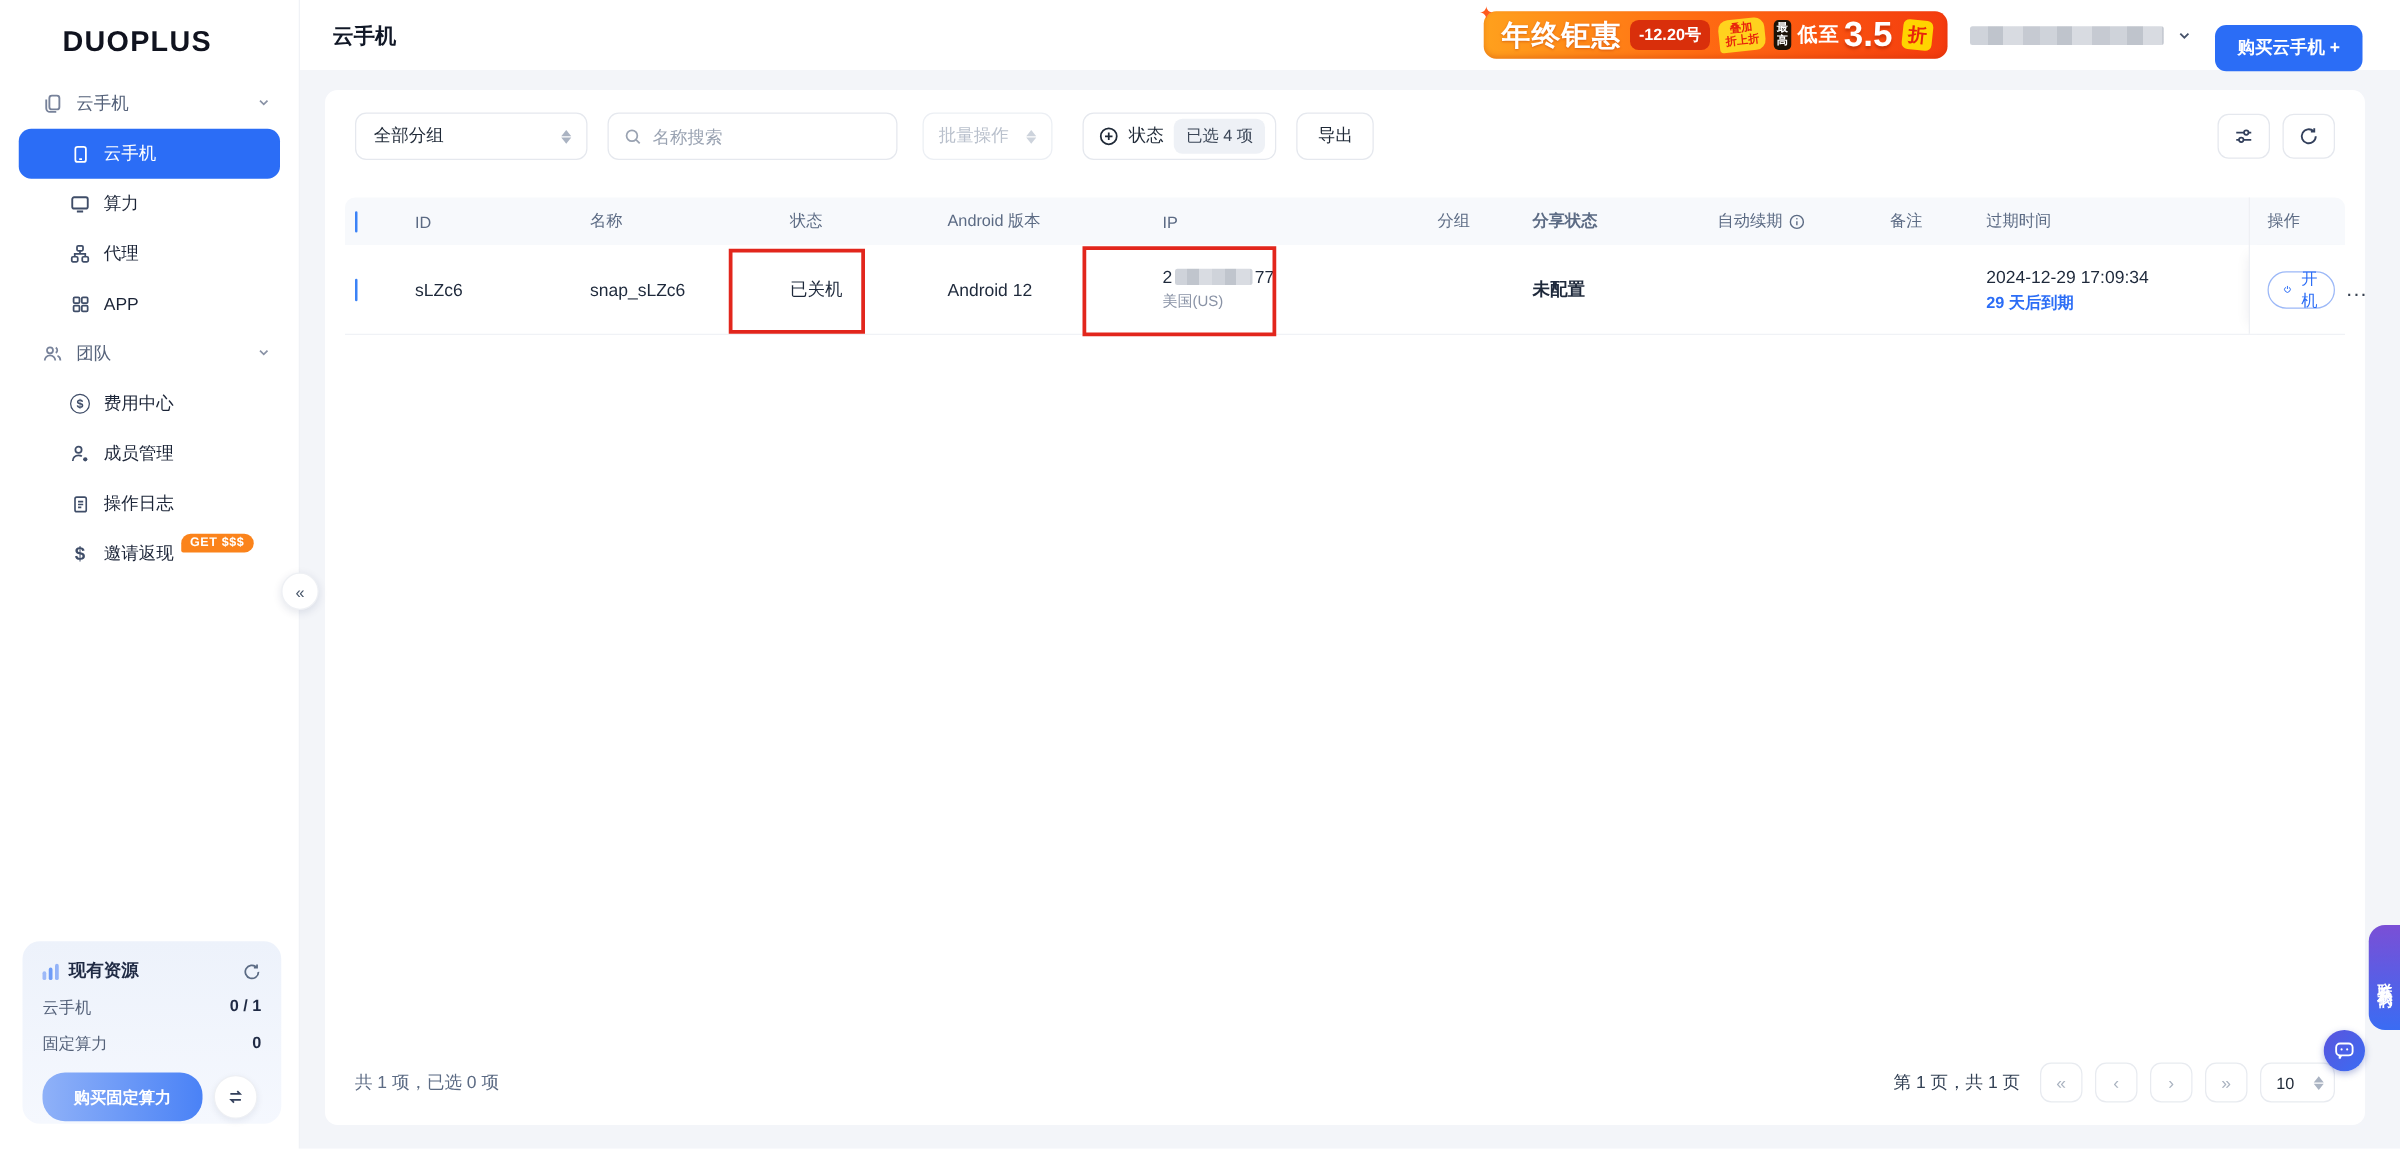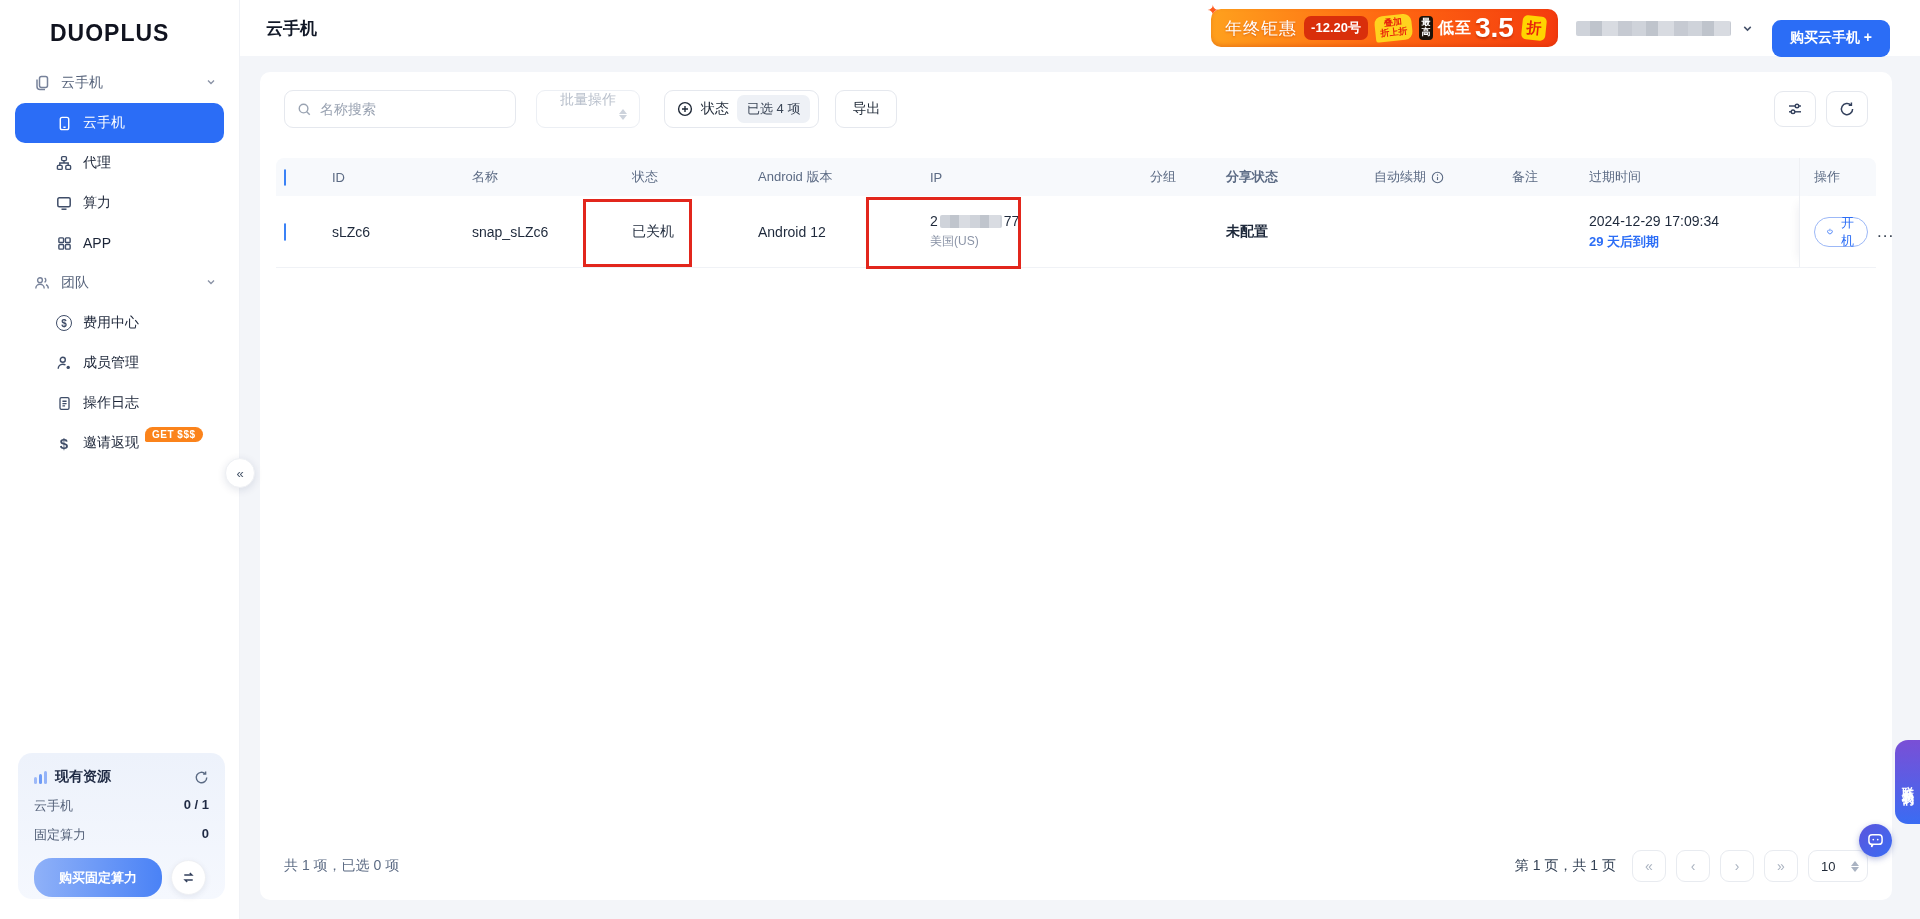--- a/index.html
+++ b/index.html
@@ -44,21 +44,21 @@
 
   
   .main { position:absolute; left:240px; top:0; right:0; bottom:0; background:#f3f5f9; }
   .topbar { position:relative; height:56px; background:#fff; display:flex; align-items:center; padding:0 30px 0 26px; }
   .page-title { font-size:17px; font-weight:700; color:#111827; }
   .topbar-right { margin-left:auto; display:flex; align-items:center; gap:18px; }
 
   
   .promo { position:relative; display:flex; align-items:center; gap:7px; height:38px; padding:0 12px 0 14px; border-radius:10px; background:linear-gradient(93deg,#ffa11d 0%,#ff6a12 48%,#f43b0e 100%); box-shadow:inset 0 -2px 4px rgba(180,30,0,.25); cursor:pointer; }
   .promo .spark { position:absolute; left:-4px; top:-7px; color:#ff5a1d; font-size:14px; }
-  .promo-title { color:#fff; font-size:17px; font-weight:400; text-shadow:0 1px 2px rgba(160,30,0,.4); letter-spacing:1px; }
+  .promo-title { color:#fff; font-size:23px; font-weight:700; text-shadow:0 1px 2px rgba(160,30,0,.4); letter-spacing:1px; }
   .promo-date { background:#d92f0b; color:#fff; font-size:13px; font-weight:700; border-radius:7px; padding:3px 7px; }
   .promo-stack { background:#ffd21e; color:#e8240c; font-size:9px; font-weight:800; line-height:1.1; text-align:center; border-radius:8px 8px 8px 3px; padding:3px 5px; transform:rotate(-6deg); }
   .promo-max { background:#1c1208; color:#fff; font-size:9px; font-weight:700; width:14px; line-height:1.1; text-align:center; border-radius:4px; padding:2px 1px; }
   .promo-low { color:#fff; font-size:16px; font-weight:800; letter-spacing:1px; margin-left:-2px; }
   .promo-num { color:#fff; font-size:28px; font-weight:800; margin:0 1px 0 -4px; text-shadow:0 2px 2px rgba(160,30,0,.45); }
   .promo-zhe { background:#ffd400; color:#e8240c; font-size:15px; font-weight:800; width:24px; height:24px; border-radius:5px; display:flex; align-items:center; justify-content:center; transform:rotate(6deg); }
 
   .account { display:flex; align-items:center; gap:10px; cursor:pointer; }
   .masked-name { width:155px; height:15px; border-radius:2px; background:repeating-linear-gradient(90deg,#cfd3da 0 14px,#bfc4cc 14px 26px,#d8dbe1 26px 42px,#c6cad2 42px 56px); }
   .buy-btn { height:37px; padding:0 18px; border:none; border-radius:9px; background:#2b6df6; color:#fff; font-size:14px; font-weight:600; cursor:pointer;margin-top:20px; }
@@ -68,21 +68,21 @@
   .toolbar { display:flex; align-items:center; gap:16px; padding:18px 24px 30px; }
   .ctl { height:38px; border:1px solid #e5e8ee; border-radius:9px; background:#fff; display:flex; align-items:center; font-size:14px; color:#1f2937; }
   .group-select { width:186px; padding:0 12px 0 14px; cursor:pointer; }
   .caret-ud { margin-left:auto; display:flex; flex-direction:column; gap:1px; }
   .caret-ud i { width:0; height:0; border-left:4px solid transparent; border-right:4px solid transparent; display:block; }
   .caret-ud i.up { border-bottom:5px solid #aab3c2; }
   .caret-ud i.dn { border-top:5px solid #aab3c2; }
   .search-box { width:232px; padding:11px 12px; gap:8px; }
   .search-box input { border:none; outline:none; flex:1; font-size:14px; color:#1f2937; background:transparent; font-family:inherit; }
   .search-box input::placeholder { color:#9aa3b2; }
-  .batch { width:104px; padding:0 12px; color:#b9c0cc; border-color:#ecEFf4; cursor:default; margin-left:4px;flex-direction:column; }
+  .batch { width:104px; padding:0 12px; color:#b9c0cc; border-color:#ecEFf4; cursor:default; margin-left:4px; }
   .batch .caret-ud i.up{border-bottom-color:#cdd3dc;} .batch .caret-ud i.dn{border-top-color:#cdd3dc;}
   .status-chip { padding:0 8px 0 12px; gap:8px; cursor:pointer; margin-left:8px; }
   .status-chip .lbl { font-weight:500; }
   .status-count { background:#eef1f6; border-radius:7px; padding:5px 10px; font-size:13px; color:#3b4657; }
   .export-btn { padding:0 16px; cursor:pointer; }
   .toolbar-icons { margin-left:auto; display:flex; gap:10px; }
   .icon-btn { width:42px; height:36px; border:1px solid #e5e8ee; border-radius:9px; background:#fff; display:flex; align-items:center; justify-content:center; cursor:pointer; }
 
   
   .tbl { margin:0 16px; }
@@ -149,38 +149,38 @@
           <svg width="15" height="15" viewBox="0 0 16 16" fill="none" stroke-width="1.5">
               <rect x="3.5" y="1.5" width="9" height="13" rx="2"></rect>
               <path d="M6.8 12h2.4"></path>
             </svg>
         </span>
         <span class="nav-label">云手机</span>
       </div>
 
       <div class="nav-item nav-child">
         <span class="nav-ic">
+          <svg width="16" height="16" viewBox="0 0 16 16" fill="none" stroke-width="1.5">
+              <rect x="1.8" y="2.8" width="12.4" height="9" rx="1.5"></rect>
+              <path d="M5.5 14.2h5"></path>
+            </svg>
+        </span>
+        <span class="nav-label">算力</span>
+      </div>
+
+      <div class="nav-item nav-child">
+        <span class="nav-ic">
           <svg width="16" height="16" viewBox="0 0 16 16" fill="none" stroke-width="1.4">
               <rect x="5.6" y="1.6" width="4.8" height="4" rx="1"></rect>
               <rect x="1.4" y="10.4" width="4.8" height="4" rx="1"></rect>
               <rect x="9.8" y="10.4" width="4.8" height="4" rx="1"></rect>
               <path d="M8 5.8v2.2M3.8 10.2V8h8.4v2.2"></path>
             </svg>
         </span>
         <span class="nav-label">代理</span>
-      </div>
-
-      <div class="nav-item nav-child">
-        <span class="nav-ic">
-          <svg width="16" height="16" viewBox="0 0 16 16" fill="none" stroke-width="1.5">
-              <rect x="1.8" y="2.8" width="12.4" height="9" rx="1.5"></rect>
-              <path d="M5.5 14.2h5"></path>
-            </svg>
-        </span>
-        <span class="nav-label">算力</span>
       </div>
 
       <div class="nav-item nav-child">
         <span class="nav-ic">
           <svg width="15" height="15" viewBox="0 0 16 16" fill="none" stroke-width="1.5">
               <rect x="2" y="2" width="5" height="5" rx="1"></rect>
               <rect x="9" y="2" width="5" height="5" rx="1"></rect>
               <rect x="2" y="9" width="5" height="5" rx="1"></rect>
               <rect x="9" y="9" width="5" height="5" rx="1"></rect>
             </svg>
@@ -296,20 +296,27 @@
               <path d="M4 6l4 4 4-4"></path>
             </svg>
         </div>
         <button class="buy-btn">购买云手机 +</button>
       </div>
     </header>
 
     <div class="card">
 
       <div class="toolbar">
+        <div class="ctl group-select">
+          <span>全部分组</span>
+          <span class="caret-ud">
+              <i class="up"></i>
+              <i class="dn"></i>
+            </span>
+        </div>
         <div class="ctl search-box">
           <svg width="15" height="15" viewBox="0 0 16 16" fill="none" stroke="#9aa3b2" stroke-width="1.5">
               <circle cx="7" cy="7" r="4.6"></circle>
               <path d="M10.4 10.4 13.6 13.6"></path>
             </svg>
           <input placeholder="名称搜索" style="">
         </div>
         <div class="ctl batch">
           <span>批量操作</span>
           <span class="caret-ud">

